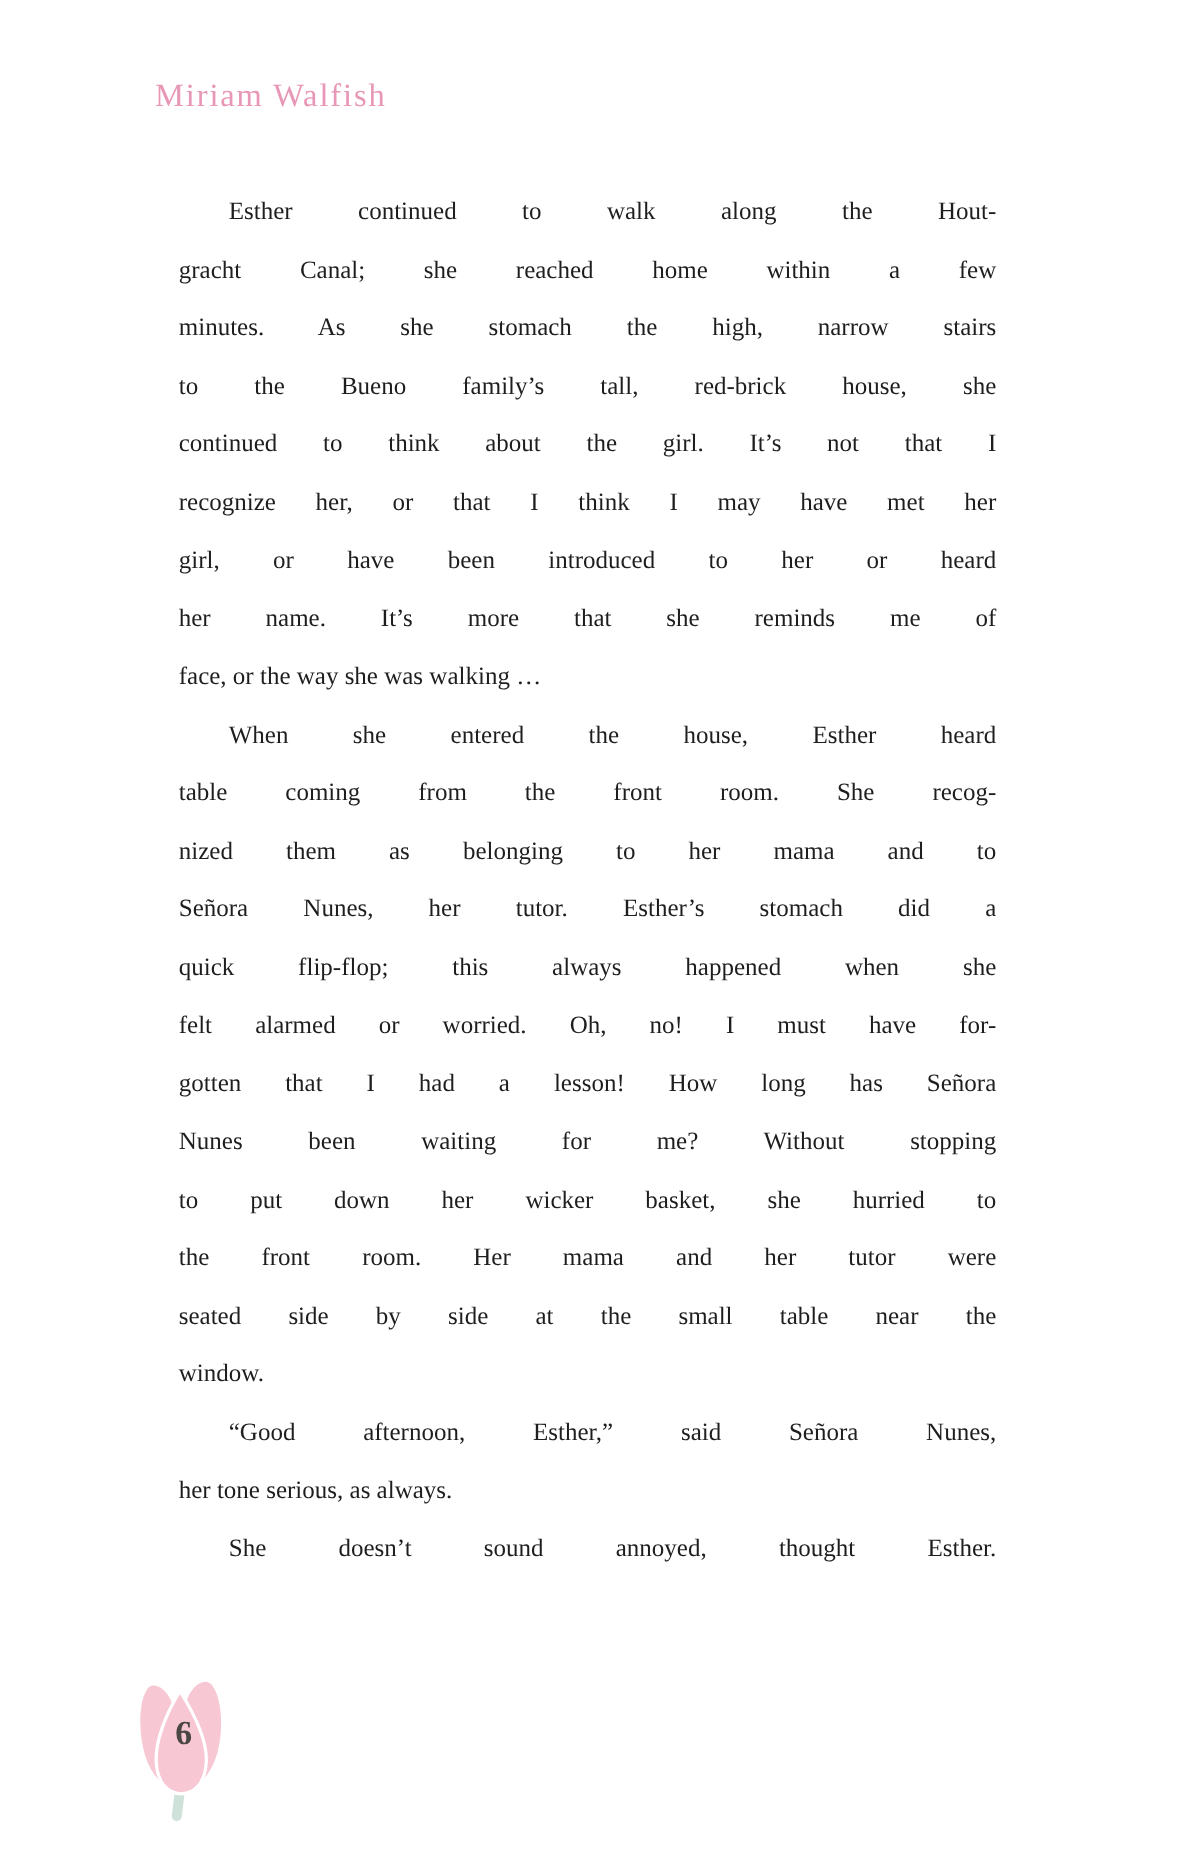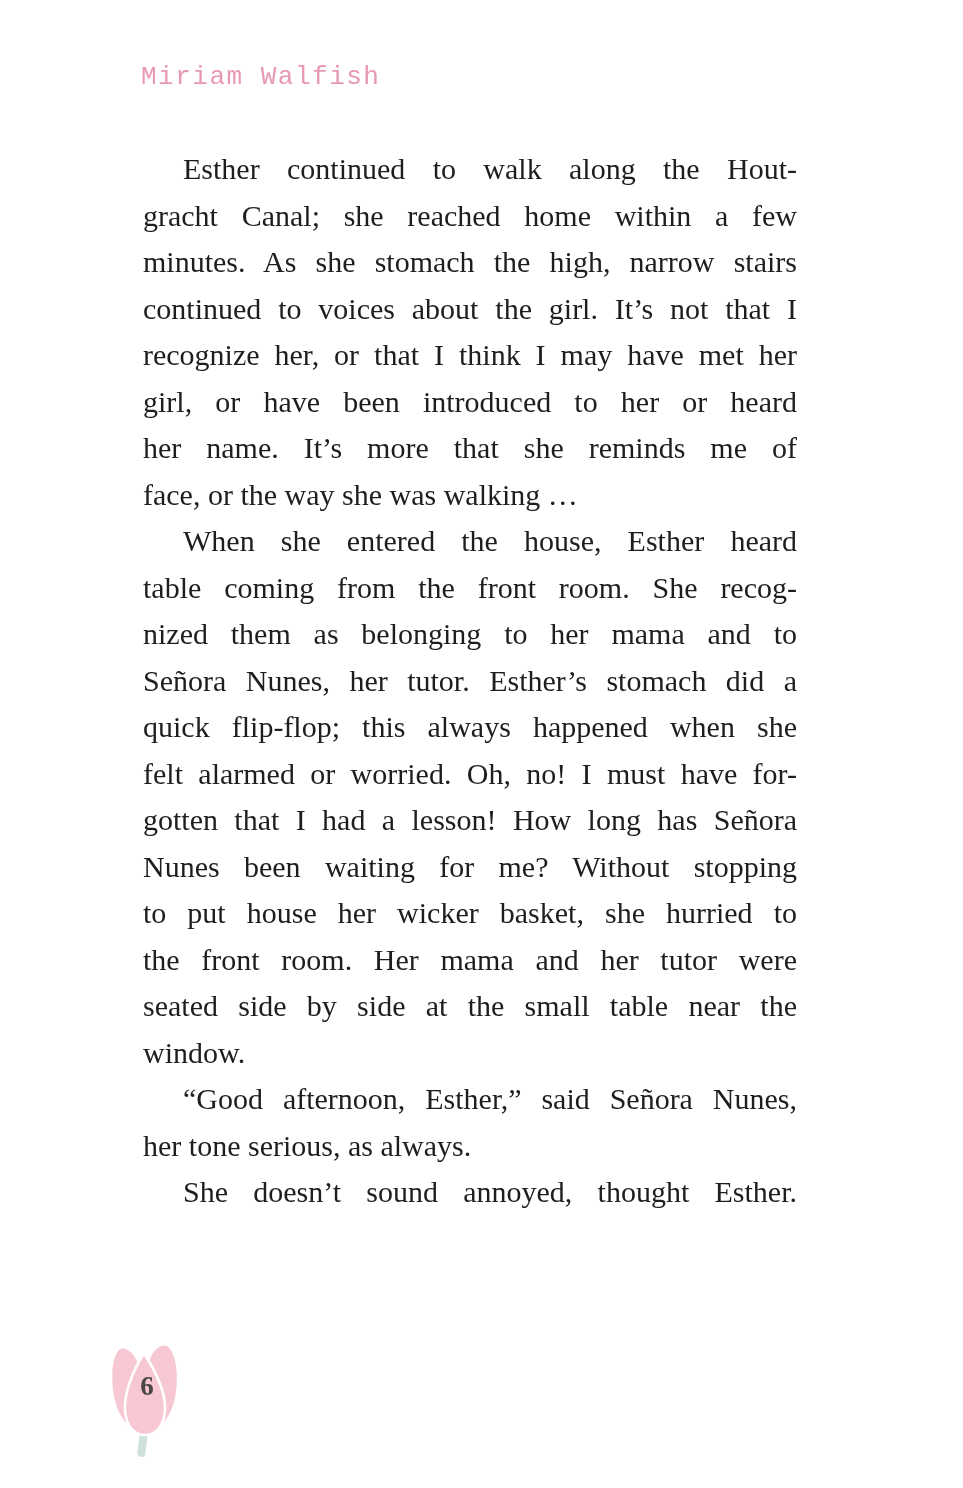--- a/index.html
+++ b/index.html
@@ -10,34 +10,34 @@
   #page {
     position: relative;
     width: 963px;
     height: 1488px;
     background: #ffffff;
     overflow: hidden;
     font-family: "Liberation Serif", serif;
   }
   .author-header {
     position: absolute;
-    left: 141px;
+    left: 124px;
     top: 62px;
-    font-family: Liberation Mono, monospace;
+    font-family: Liberation Serif, serif;
     font-size: 26px;
     letter-spacing: 1.5px;
     color: #e897b7;
   }
   .body-text {
     position: absolute;
     left: 143px;
     top: 146px;
     width: 654px;
     color: #1e1e1e;
-    font-size: 30px;
+    font-size: 20px;
     line-height: 46.5px;
   }
   .line {
     text-align: justify;
     text-align-last: justify;
     white-space: normal;
   }
   .line.last {
     text-align-last: left;
   }
@@ -74,34 +74,35 @@
 <body>
 
 <div id="page">
 
   <div class="author-header">Miriam Walfish</div>
 
   <div class="body-text">
       <div class="line indent"><span>Esther continued to walk along the Hout-</span></div>
       <div class="line"><span>gracht Canal; she reached home within a few</span></div>
       <div class="line"><span>minutes. As she stomach the high, narrow stairs</span></div>
-      <div class="line"><span>continued to voices about the girl. </span><span class="it">It’s not that I</span></div>
+      <div class="line"><span>to the Bueno family’s tall, red-brick house, she</span></div>
+      <div class="line"><span>continued to think about the girl. </span><span class="it">It’s not that I</span></div>
       <div class="line"><span class="it">recognize her, or that I think I may have met her</span></div>
       <div class="line"><span class="it">girl, or have been introduced to her or heard</span></div>
       <div class="line"><span class="it">her name. It’s more that she reminds me of</span></div>
       <div class="line last"><span class="it">face, or the way she was walking …</span></div>
       <div class="line indent"><span>When she entered the house, Esther heard</span></div>
       <div class="line"><span>table coming from the front room. She recog-</span></div>
       <div class="line"><span>nized them as belonging to her mama and to</span></div>
       <div class="line"><span>Señora Nunes, her tutor. Esther’s stomach did a</span></div>
       <div class="line"><span>quick flip-flop; this always happened when she</span></div>
       <div class="line"><span>felt alarmed or worried. </span><span class="it">Oh, no! I must have for-</span></div>
       <div class="line"><span class="it">gotten that I had a lesson! How long has Señora</span></div>
       <div class="line"><span class="it">Nunes been waiting for me?</span><span> Without stopping</span></div>
-      <div class="line"><span>to put house her wicker basket, she hurried to</span></div>
+      <div class="line"><span>to put down her wicker basket, she hurried to</span></div>
       <div class="line"><span>the front room. Her mama and her tutor were</span></div>
       <div class="line"><span>seated side by side at the small table near the</span></div>
       <div class="line last"><span>window.</span></div>
       <div class="line indent"><span>“Good afternoon, Esther,” said Señora Nunes,</span></div>
       <div class="line last"><span>her tone serious, as always.</span></div>
       <div class="line indent"><span class="it">She doesn’t sound annoyed</span><span>, thought Esther.</span></div>
     </div>
 
   <div class="tulip-wrap">
     <svg width="76" height="122" viewBox="0 0 76 122">

